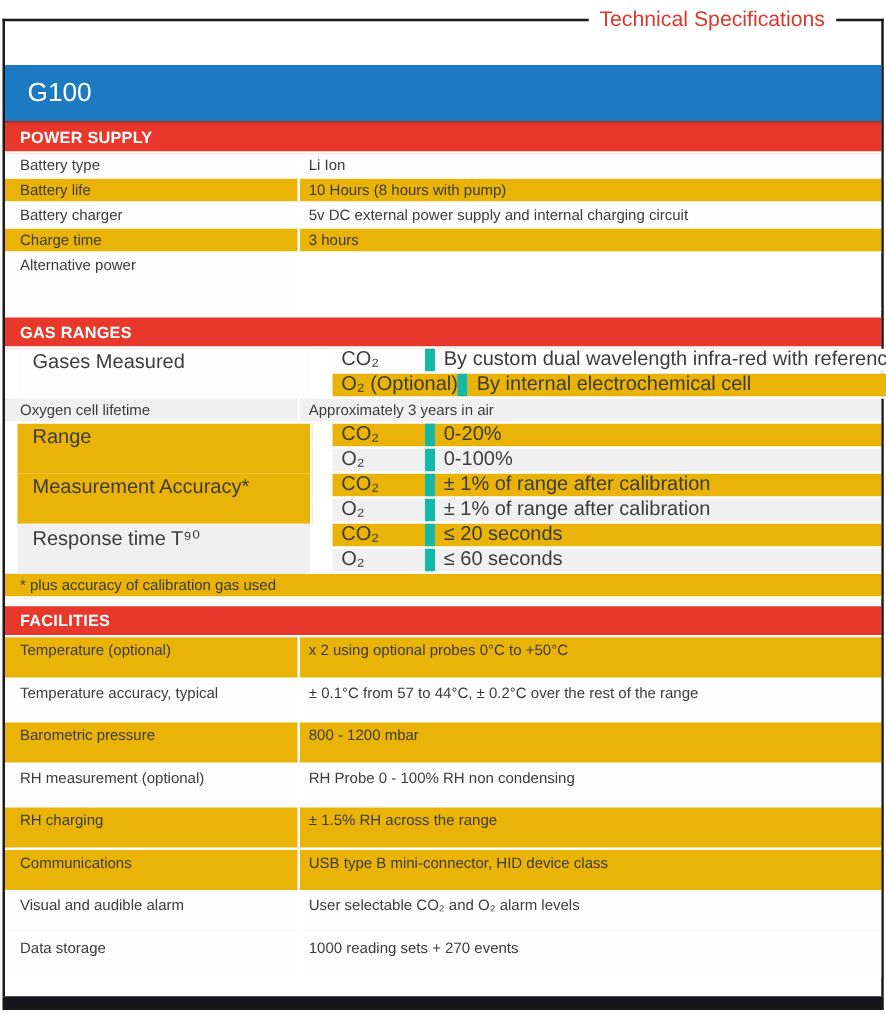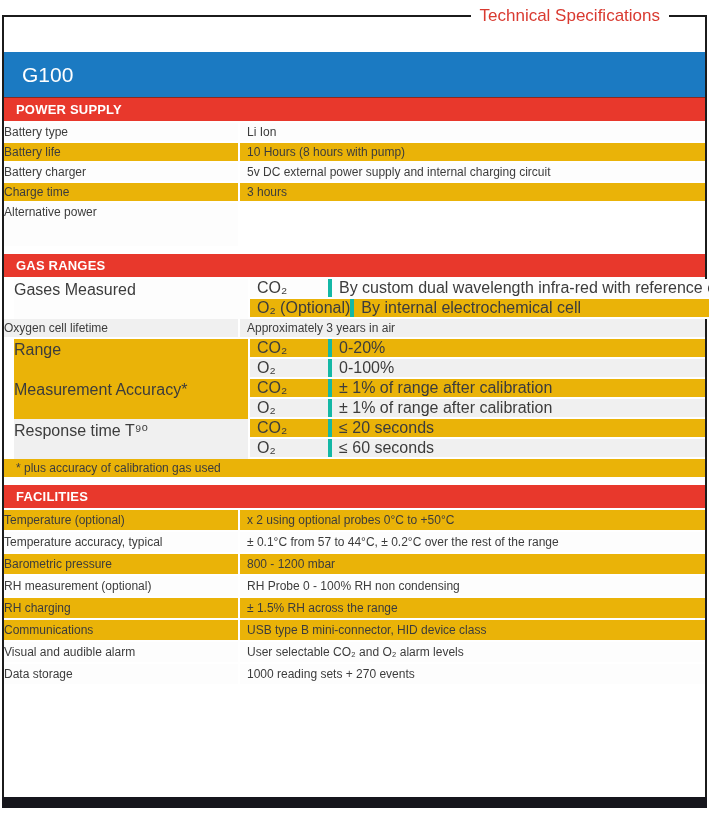--- a/index.html
+++ b/index.html
@@ -35,31 +35,32 @@
   .bar-red{
     height:23px;background:#e8382c;color:#ffffff;
     font-weight:bold;font-size:13px;line-height:23px;
     padding-left:12px;letter-spacing:0.2px;
     border-bottom:2px solid #ffffff;
   }
   .bar-red.first{border-top:1px solid #8b2a20;}
   .bar-red.spaced{margin-top:6px;}
   .row{display:flex;border-bottom:2px solid #ffffff;font-size:12px;}
   .row.h20 > div{height:18px;line-height:18px;}
-  .row.h22 > div{height:20px;line-height:20px;}
+  .row.h22 > div{height:32px;line-height:20px;}
   .c-label{
     flex:0 0 236px;box-sizing:border-box;
-    border-right:2px solid #ffffff;
+    padding-left:12px;border-right:2px solid #ffffff;
     white-space:nowrap;overflow:hidden;
   }
   .c-val{flex:1;box-sizing:border-box;padding-left:7px;white-space:nowrap;overflow:hidden;}
   .c-gas{
     flex:0 0 82px;box-sizing:border-box;
-    padding-left:7px;border-right:4px solid #14b8a6;
+    padding-left:7px;border-right:8px solid #14b8a6;
     white-space:nowrap;
+    margin-left:16px;
   }
   .row.tall{height:43px;}
   .row.tall .c-label,.row.tall .c-val{height:43px;line-height:18px;}
   .row.tall .val2{margin-top:7px;}
   .grow{display:flex;border-bottom:0;}
   .grow .c-label{display:flex;align-items:flex-start;padding-top:2px;margin-left:10px;}
   .gsub{flex:1;display:flex;flex-direction:column;}
   .gsub .srow{display:flex;border-bottom:2px solid #ffffff;}
   .gsub .srow > div{height:18px;line-height:18px;}
   .footnote-row{

